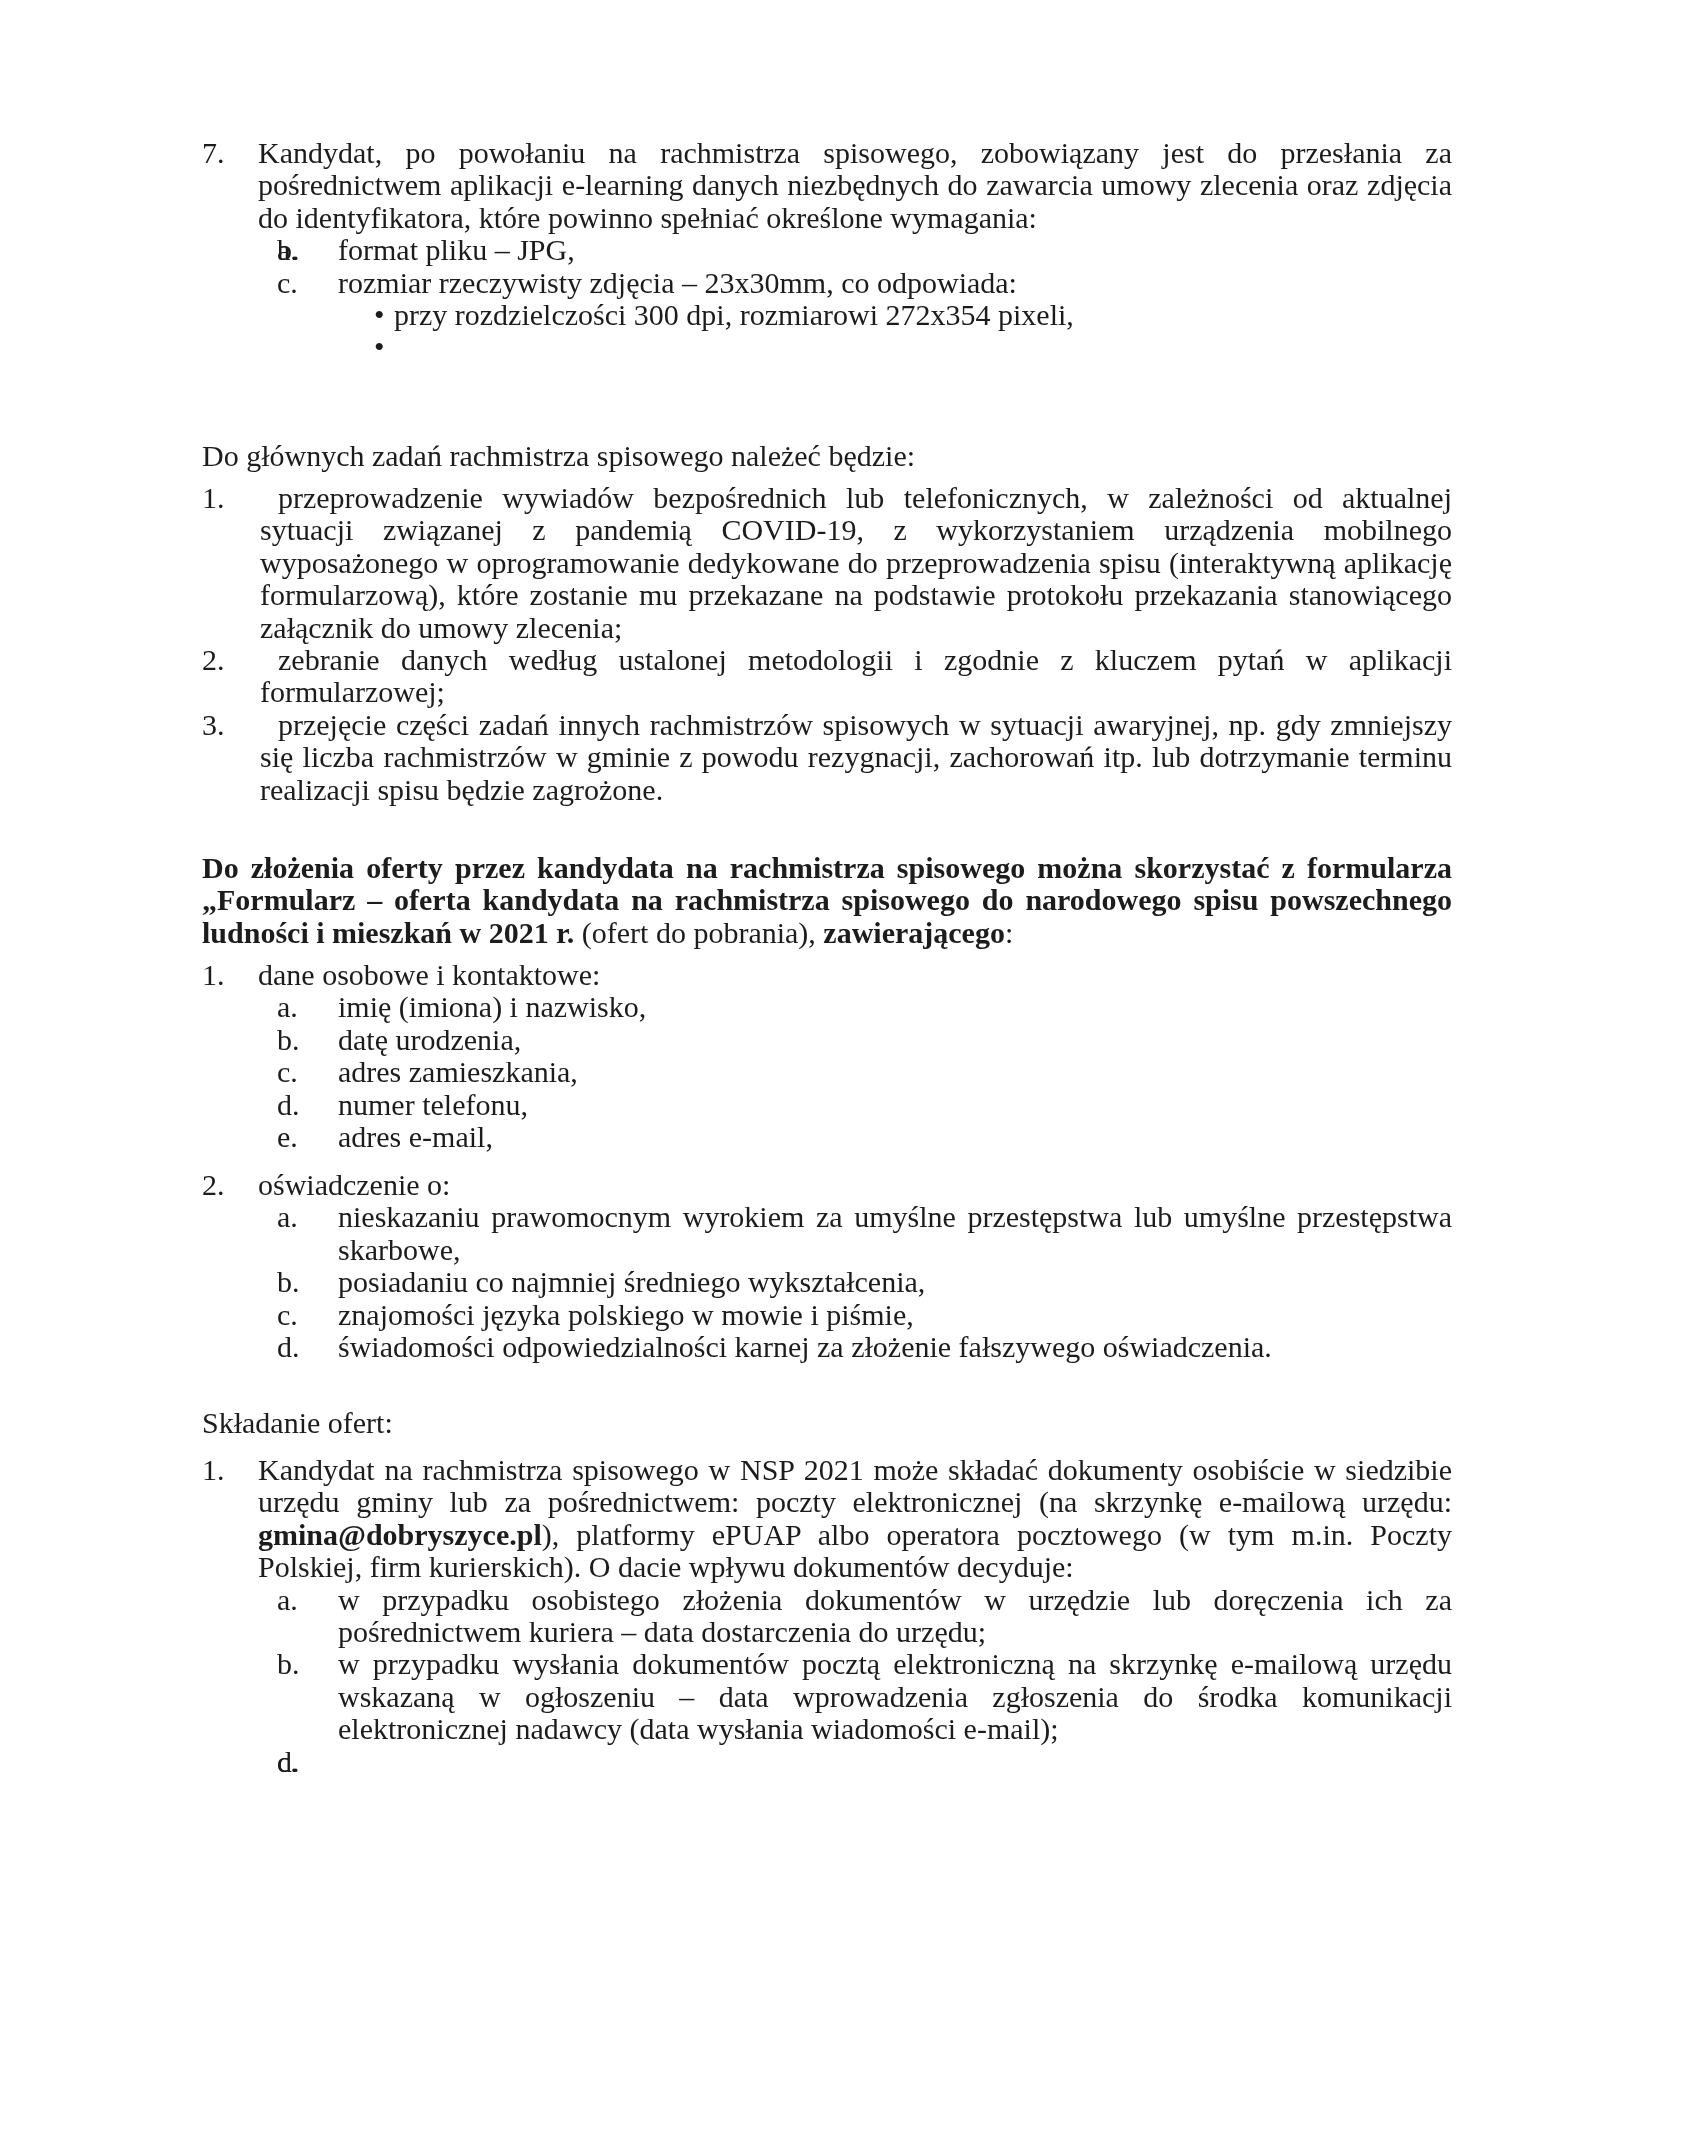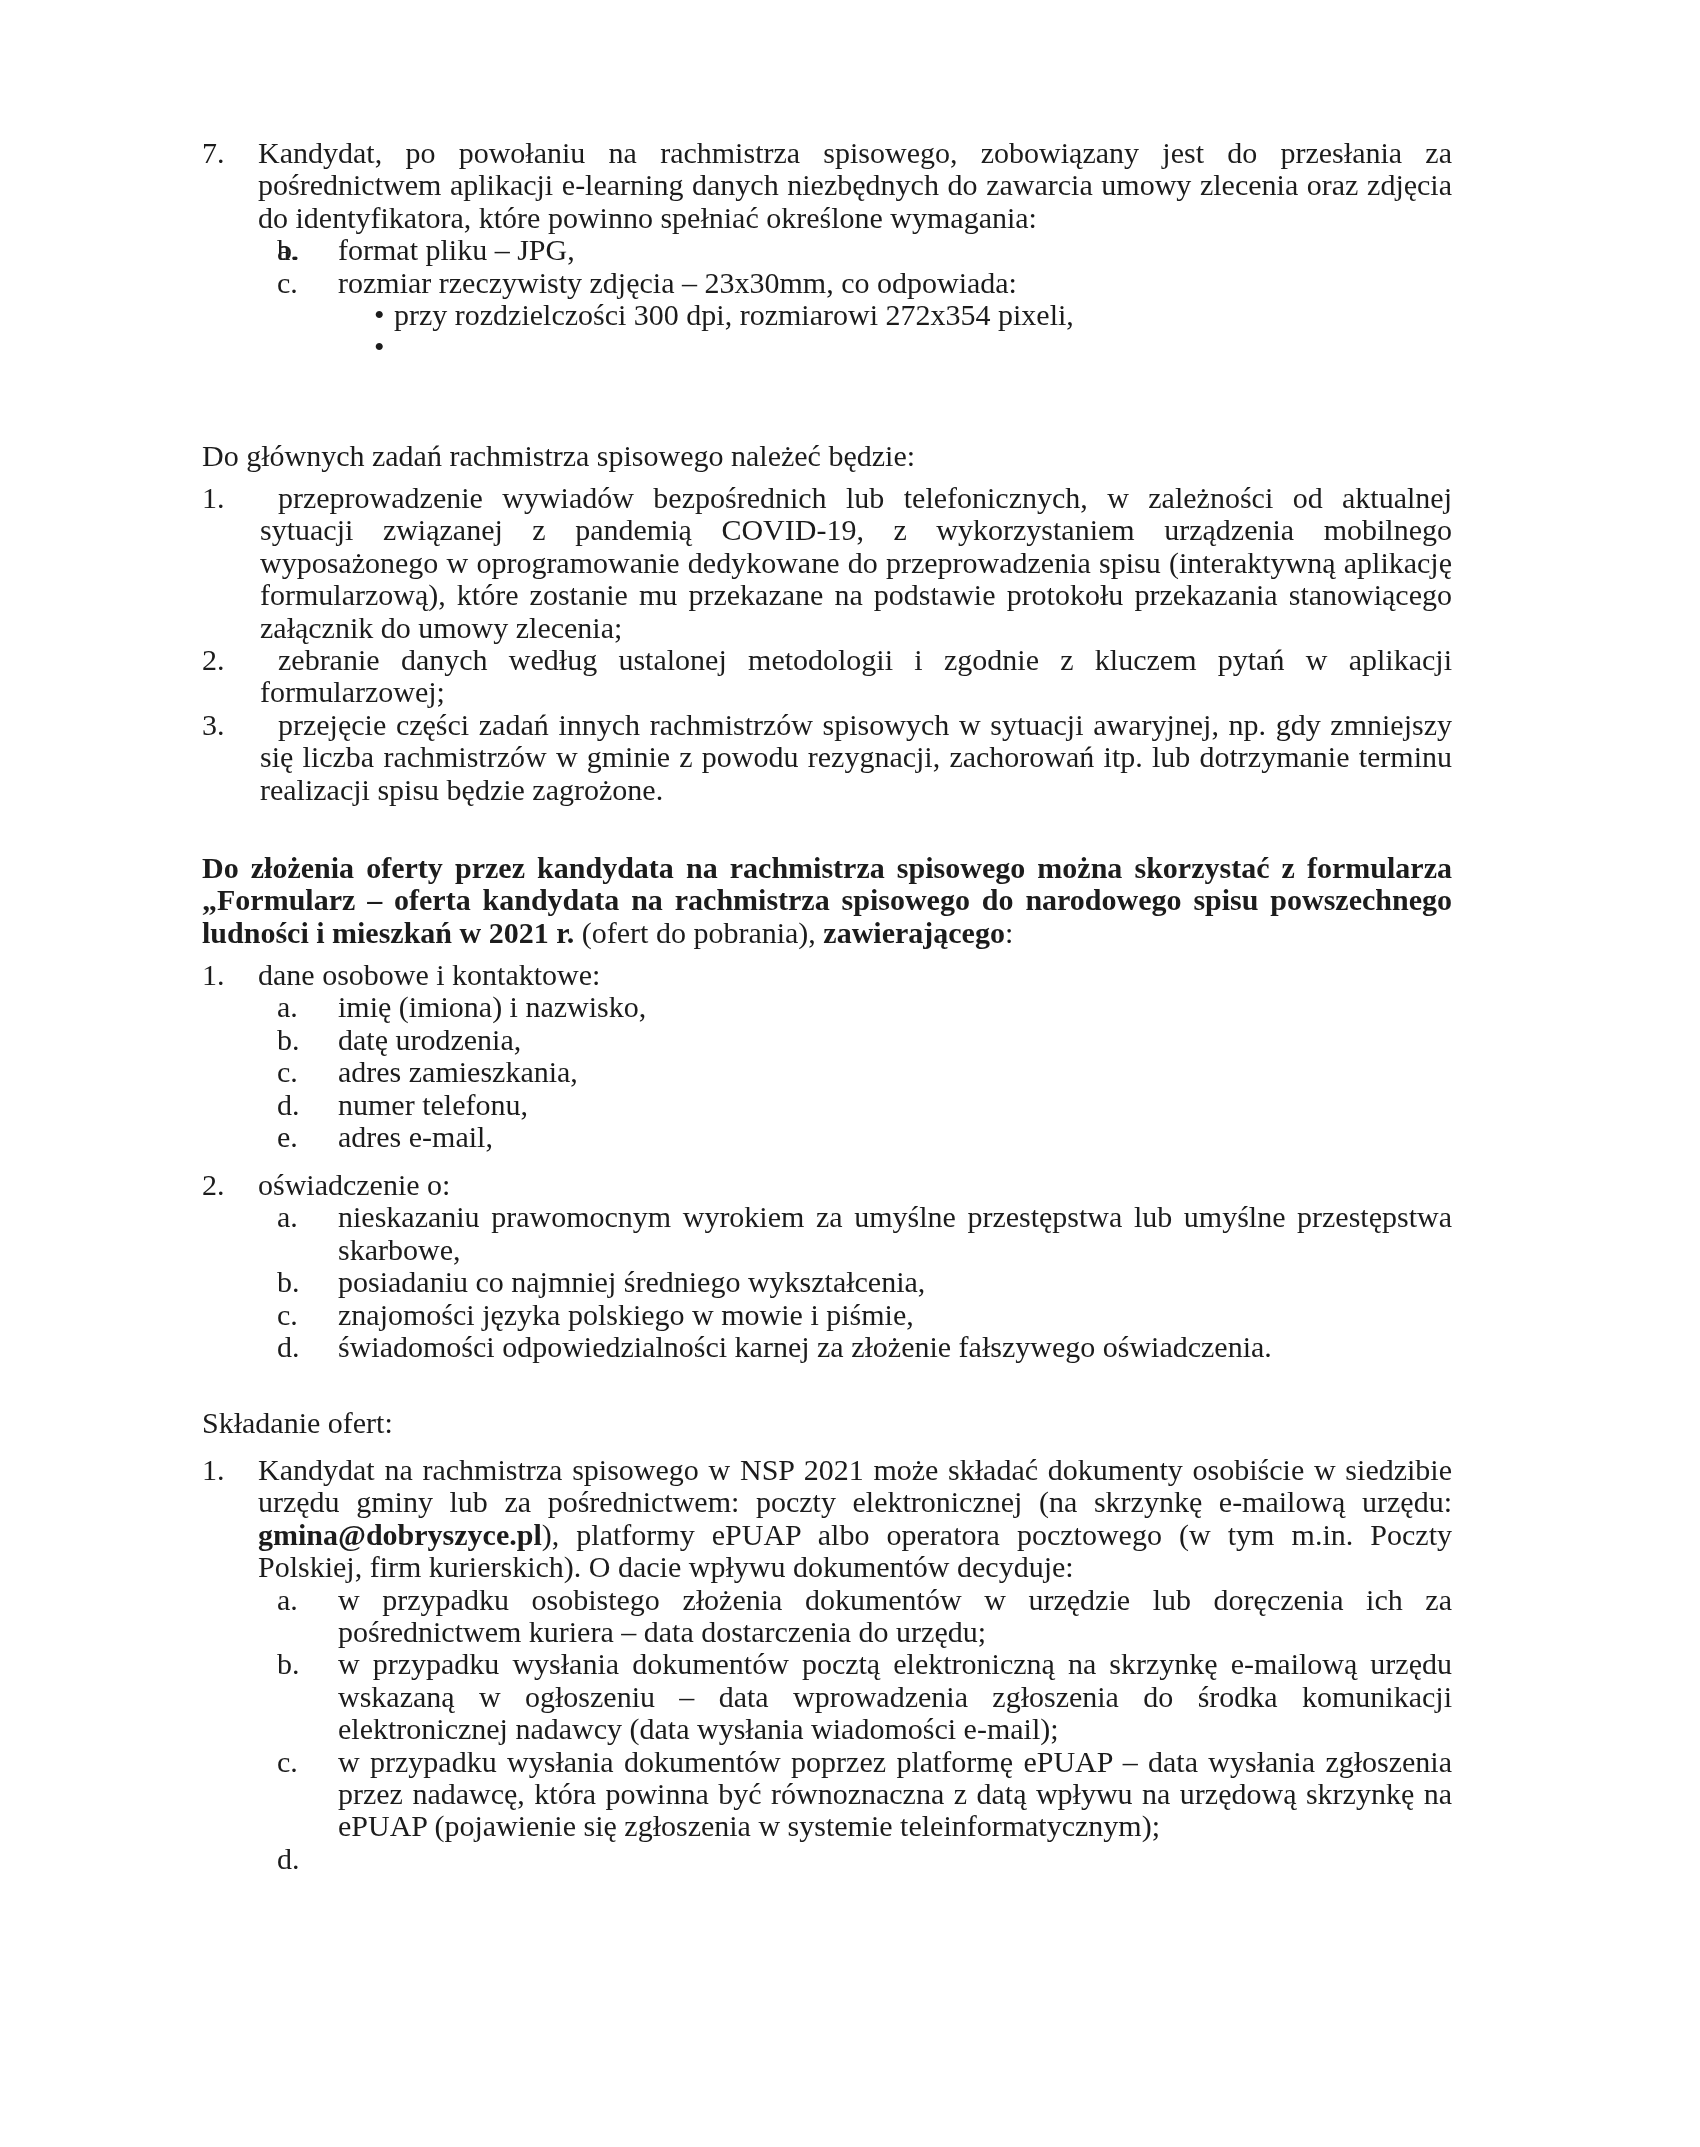--- a/index.html
+++ b/index.html
@@ -194,20 +194,19 @@
     <div class="sub justify">
       <span class="letter">a.</span>
       <span>w przypadku osobistego złożenia dokumentów w urzędzie lub doręczenia ich za pośrednictwem kuriera – data dostarczenia do urzędu;</span>
     </div>
     <div class="sub justify">
       <span class="letter">b.</span>
       <span>w przypadku wysłania dokumentów pocztą elektroniczną na skrzynkę e-mailową urzędu wskazaną w ogłoszeniu – data wprowadzenia zgłoszenia do środka komunikacji elektronicznej nadawcy (data wysłania wiadomości e-mail);</span>
     </div>
     <div class="sub justify">
       <span class="letter">c.</span>
-      <span>w przypadku wysłania dokumentów poprzez platformę ePUAP – data wysłania zgłoszenia przez nadawcę, która powinna być równoznaczna z datą wpływu na urzędową skrzynkę na ePUAP (pojawienie się zgłoszenia w systemie teleinformatycznym);</span>
     </div>
     <div class="sub justify">
       <span class="letter">d.</span>
     </div>
   </div>
 
 </div>
 
 </body></html>

